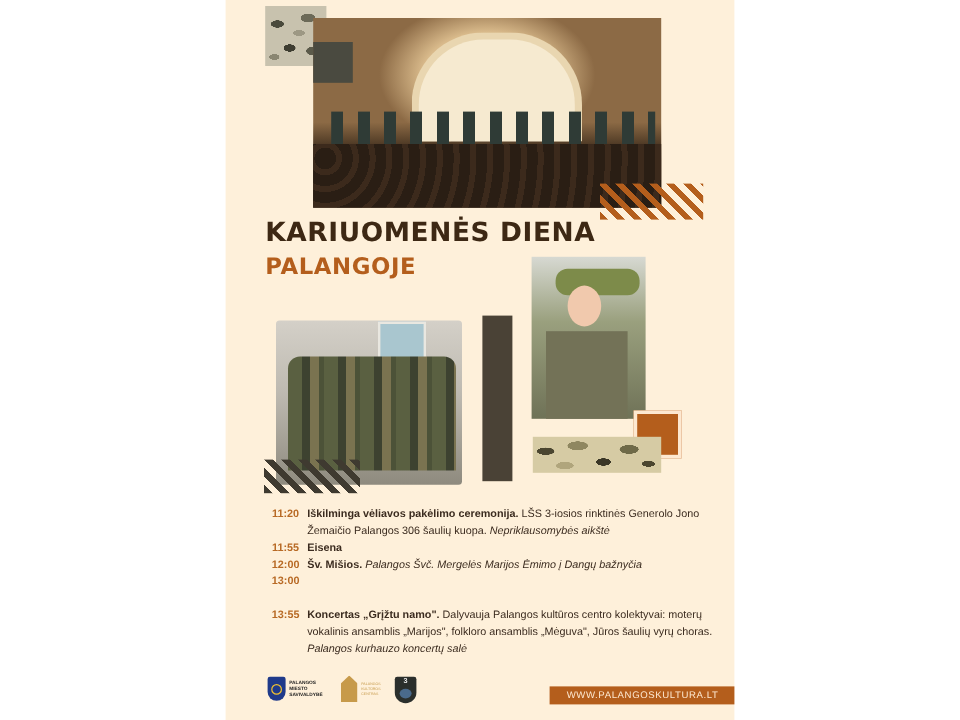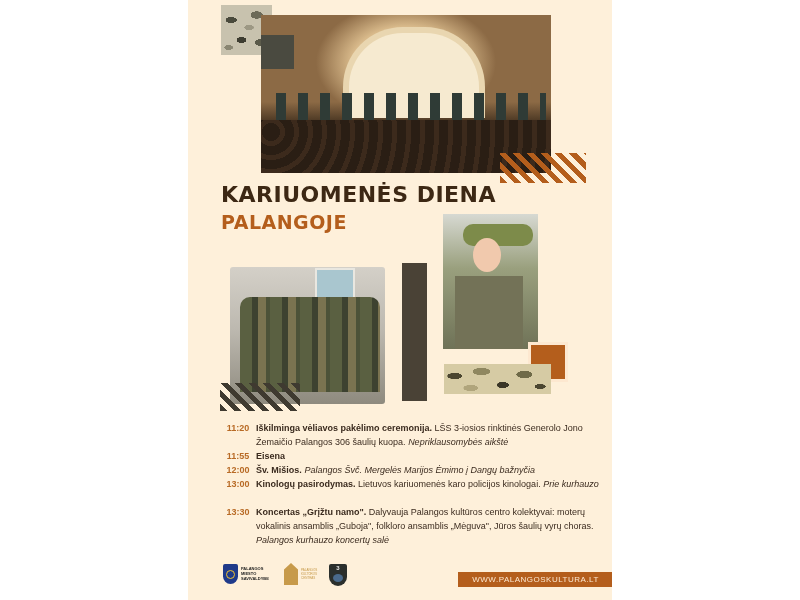--- a/index.html
+++ b/index.html
@@ -96,31 +96,26 @@
     </div>
     <div class="row" style="top:463px;height:14px;">
       <span class="time">12:00</span>
       <div class="txt">
         <span class="b">Šv. Mišios.</span>
         <span class="i">Palangos Švč. Mergelės Marijos Ėmimo į Dangų bažnyčia</span>
       </div>
     </div>
     <div class="row" style="top:477px;height:28px;">
       <span class="time">13:00</span>
-      <div class="txt">
-        <span class="b">Kinologų pasirodymas.</span>
-        <span>Lietuvos kariuomenės karo policijos kinologai.</span>
-        <span class="i">Prie kurhauzo</span>
-      </div>
     </div>
     <div class="row" style="top:505px;height:42px;">
-      <span class="time">13:30</span>
+      <span class="time">13:55</span>
       <div class="txt">
         <span class="b">Koncertas „Grįžtu namo".</span>
-        <span>Dalyvauja Palangos kultūros centro kolektyvai: moterų vokalinis ansamblis „Guboja", folkloro ansamblis „Mėguva", Jūros šaulių vyrų choras.</span>
+        <span>Dalyvauja Palangos kultūros centro kolektyvai: moterų vokalinis ansamblis „Marijos", folkloro ansamblis „Mėguva", Jūros šaulių vyrų choras.</span>
         <span class="i">Palangos kurhauzo koncertų salė</span>
       </div>
     </div>
   </div>
 
   <div class="abs" style="left:35px;top:564px;width:50px;height:22px;">
     <div class="abs" style="left:0;top:0;width:15px;height:20px;background:#1f3a8a;border-radius:2px 2px 8px 8px;">
       <div class="abs" style="left:3px;top:6px;width:7px;height:7px;border:1.5px solid #f2c230;border-radius:50%;"></div>
     </div>
     <div class="abs" style="left:18px;top:2px;font-size:4px;line-height:5px;font-weight:bold;color:#1c1c1c;">

